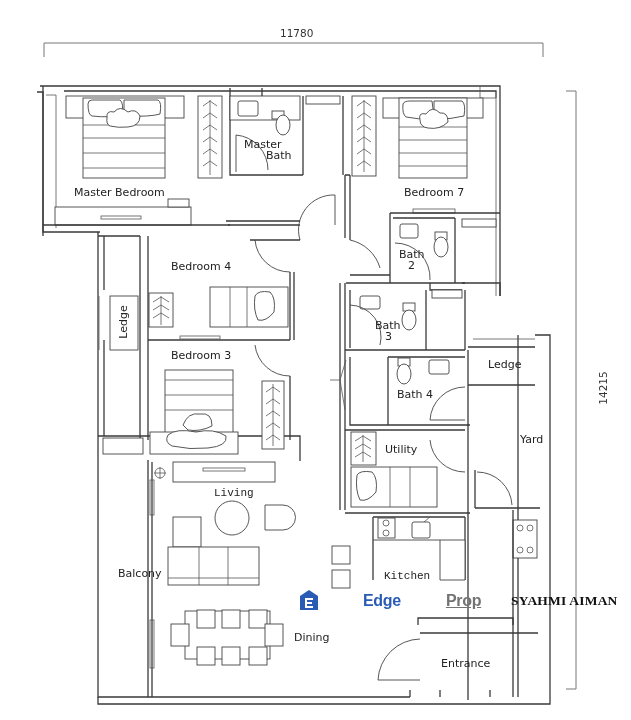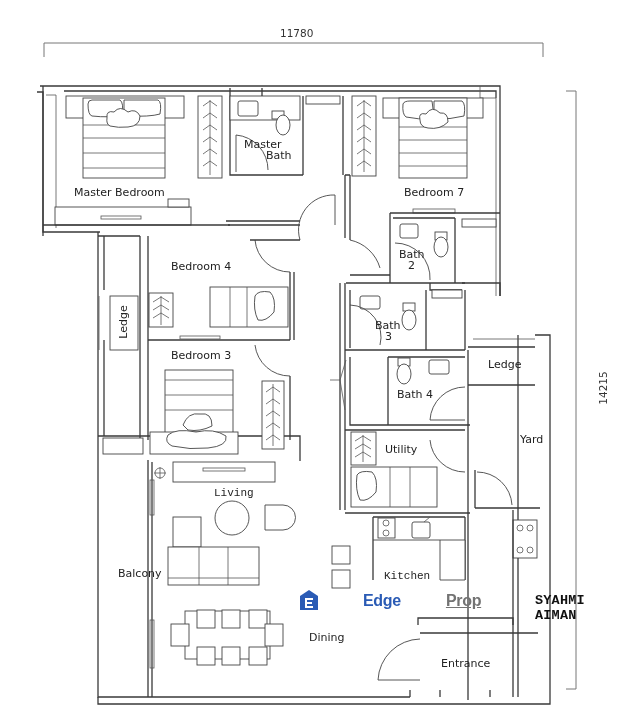--- a/index.html
+++ b/index.html
@@ -8,21 +8,21 @@
   .wall { fill: none; stroke: #3a3a3a; stroke-width: 1.3; }
   .thin { fill: none; stroke: #555; stroke-width: 0.8; }
   .furn { fill: #fff; stroke: #444; stroke-width: 0.9; }
   .door { fill: none; stroke: #444; stroke-width: 0.9; }
   .dim  { fill: none; stroke: #777; stroke-width: 1; }
   .lbl { position: absolute; font-family: "DejaVu Sans", sans-serif; font-size: 11px; color: #222; white-space: nowrap; line-height: 12px; text-align: center; }
   .dimtxt { position: absolute; font-family: "DejaVu Sans", sans-serif; font-size: 10.5px; color: #333; }
   .vert { transform: rotate(-90deg); transform-origin: center center; }
   .logo { position: absolute; left: 300px; top: 590px; display: flex; align-items: flex-end; gap: 45px; }
   .logo-word { font-family: "Liberation Sans", sans-serif; font-weight: bold; font-size: 16px; letter-spacing: -0.3px; }
-  .agent { position: absolute; left: 511px; top: 593px; font-family: Liberation Mono, monospace; font-weight: bold; font-size: 13.5px; color: #111; letter-spacing: 0.2px; margin-left: 24px; }
+  .agent { position: absolute; left: 511px; top: 593px; font-family: Liberation Serif, serif; font-weight: bold; font-size: 13.5px; color: #111; letter-spacing: 0.2px; }
 </style>
 </head>
 <body>
 
 <svg id="plan" viewBox="0 0 631 720" xmlns="http://www.w3.org/2000/svg">
 
   <g>
     <path class="dim" d="M44 57 V43 H543 V57"></path>
   </g>
   <g>
@@ -242,21 +242,21 @@
 <div class="lbl" style="left:385px; top:331px;">3</div>
 <div class="lbl vert" style="left:107px; top:316px;">Ledge</div>
 <div class="lbl" style="left:171px; top:350px;">Bedroom 3</div>
 <div class="lbl" style="left:488px; top:359px;">Ledge</div>
 <div class="lbl" style="left:397px; top:389px;">Bath 4</div>
 <div class="lbl" style="left:385px; top:444px;">Utility</div>
 <div class="lbl" style="left:520px; top:434px;">Yard</div>
 <div class="lbl" style="left:214px; top:487px;font-family:Liberation Mono, monospace;">Living</div>
 <div class="lbl" style="left:106px; top:568px;margin-left:12px;">Balcony</div>
 <div class="lbl" style="left:384px; top:570px;font-family:Liberation Mono, monospace;">Kitchen</div>
-<div class="lbl" style="left:309px; top:632px;">Dining</div>
+<div class="lbl" style="left:294px; top:632px;">Dining</div>
 <div class="lbl" style="left:441px; top:658px;">Entrance</div>
 
 <div class="logo">
   <svg width="18" height="20" viewBox="0 0 18 20">
     <path d="M9 0 L18 6 V20 H0 V6 Z" fill="#2a5bb5"></path>
     <path d="M5 8 H13 V10 H7 V12 H12 V14 H7 V16 H13 V18 H5 Z" fill="#fff"></path>
   </svg>
   <span class="logo-word" style="color:#2a5bb5;">Edge</span>
     <span class="logo-word" style="color:#737373;text-decoration:underline;">Prop</span>
 </div>

